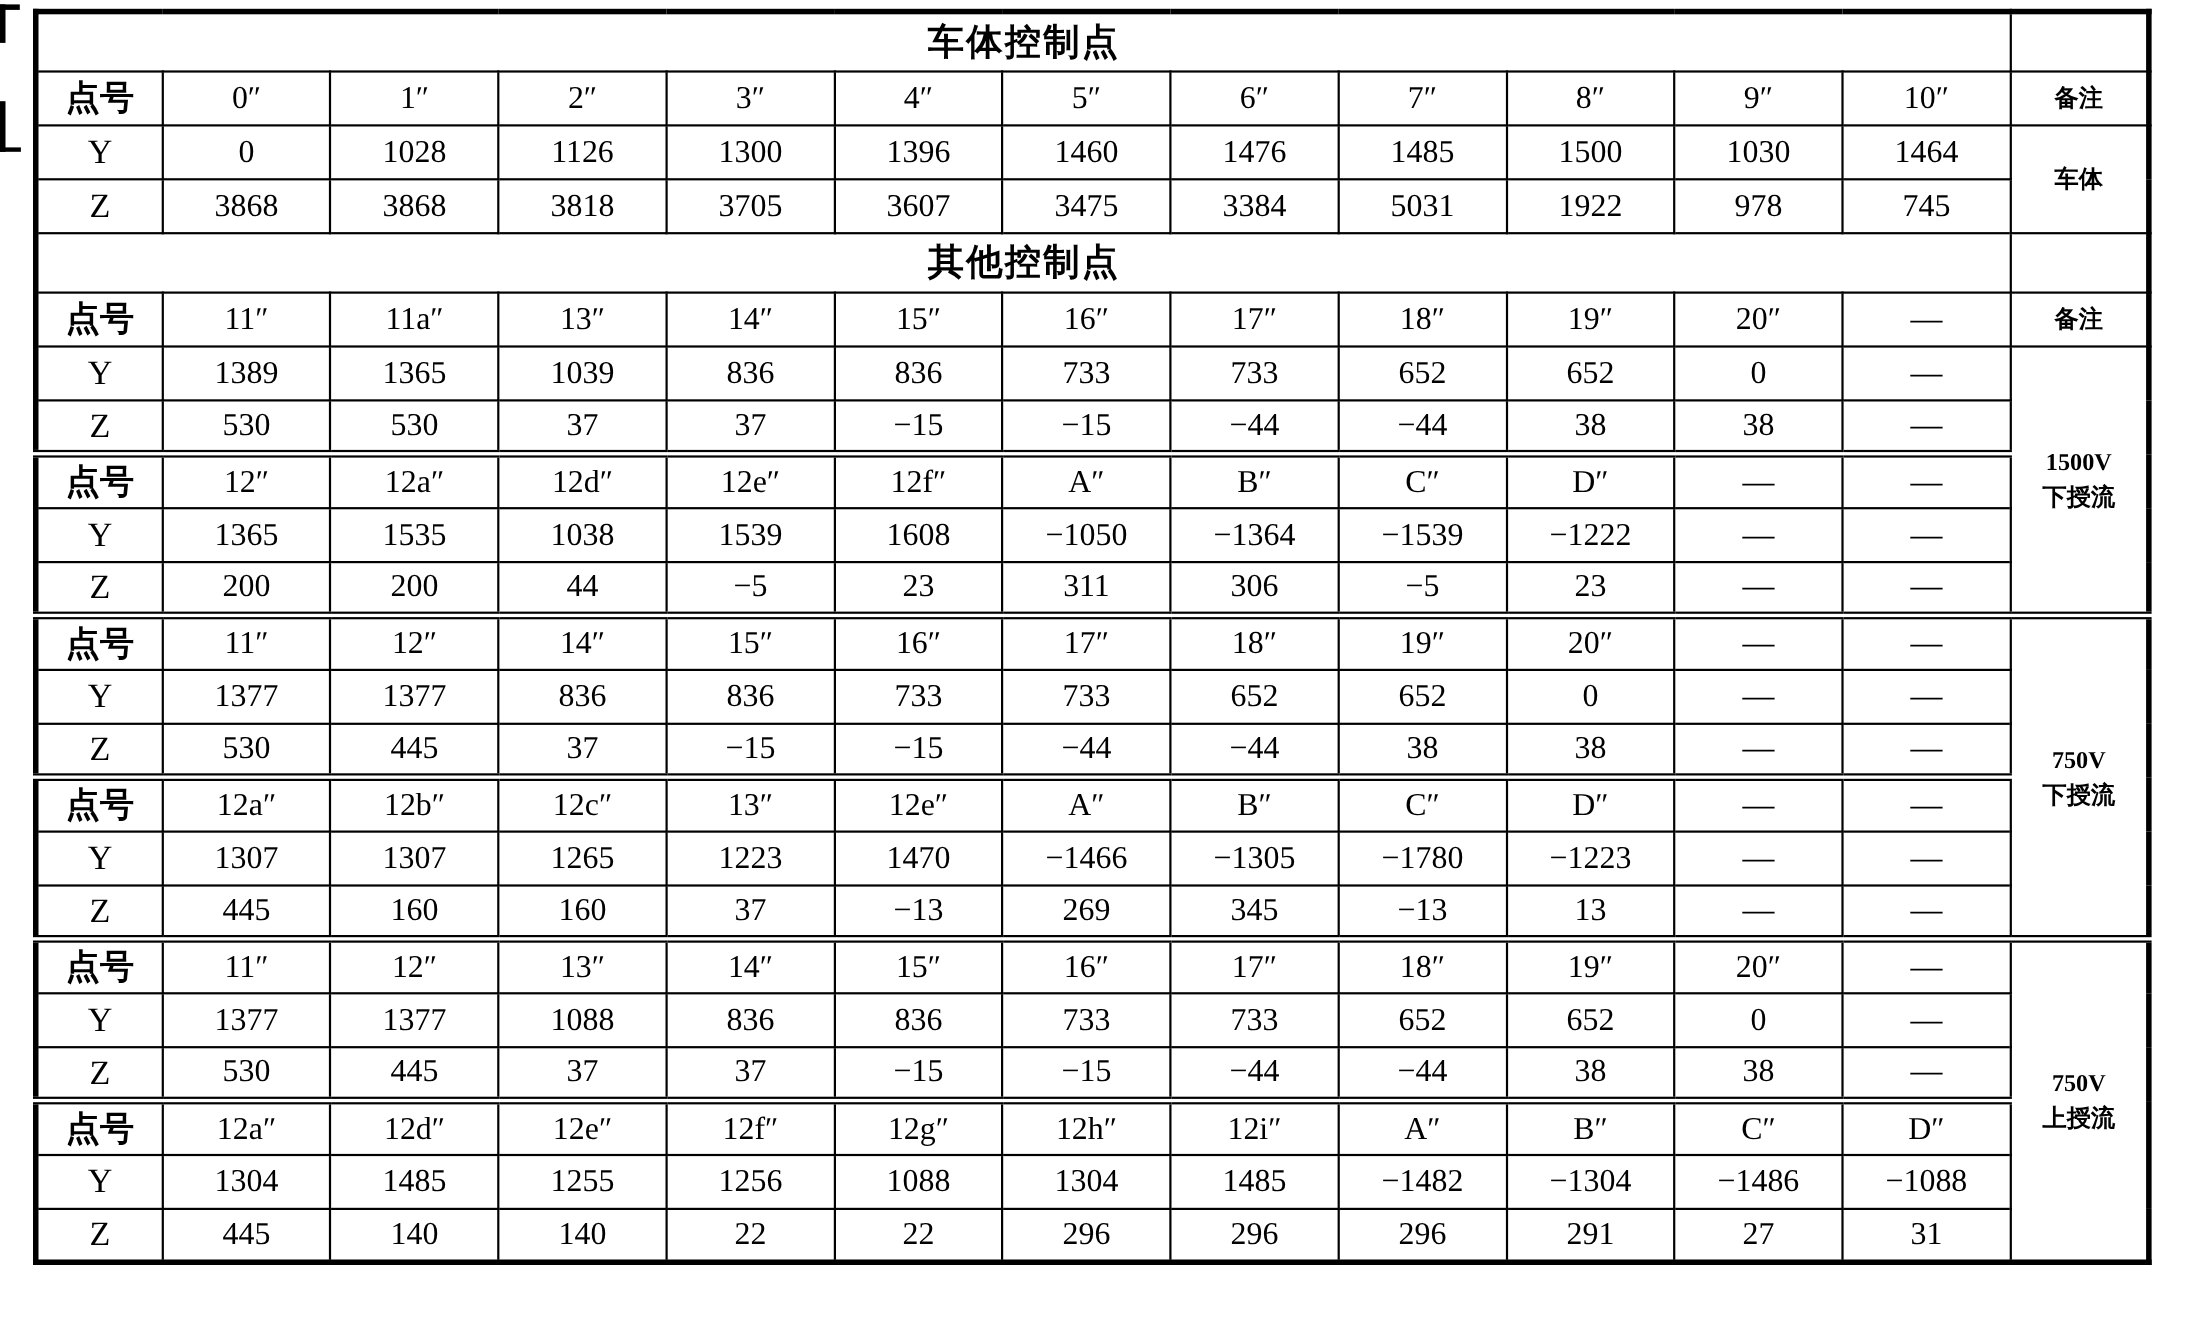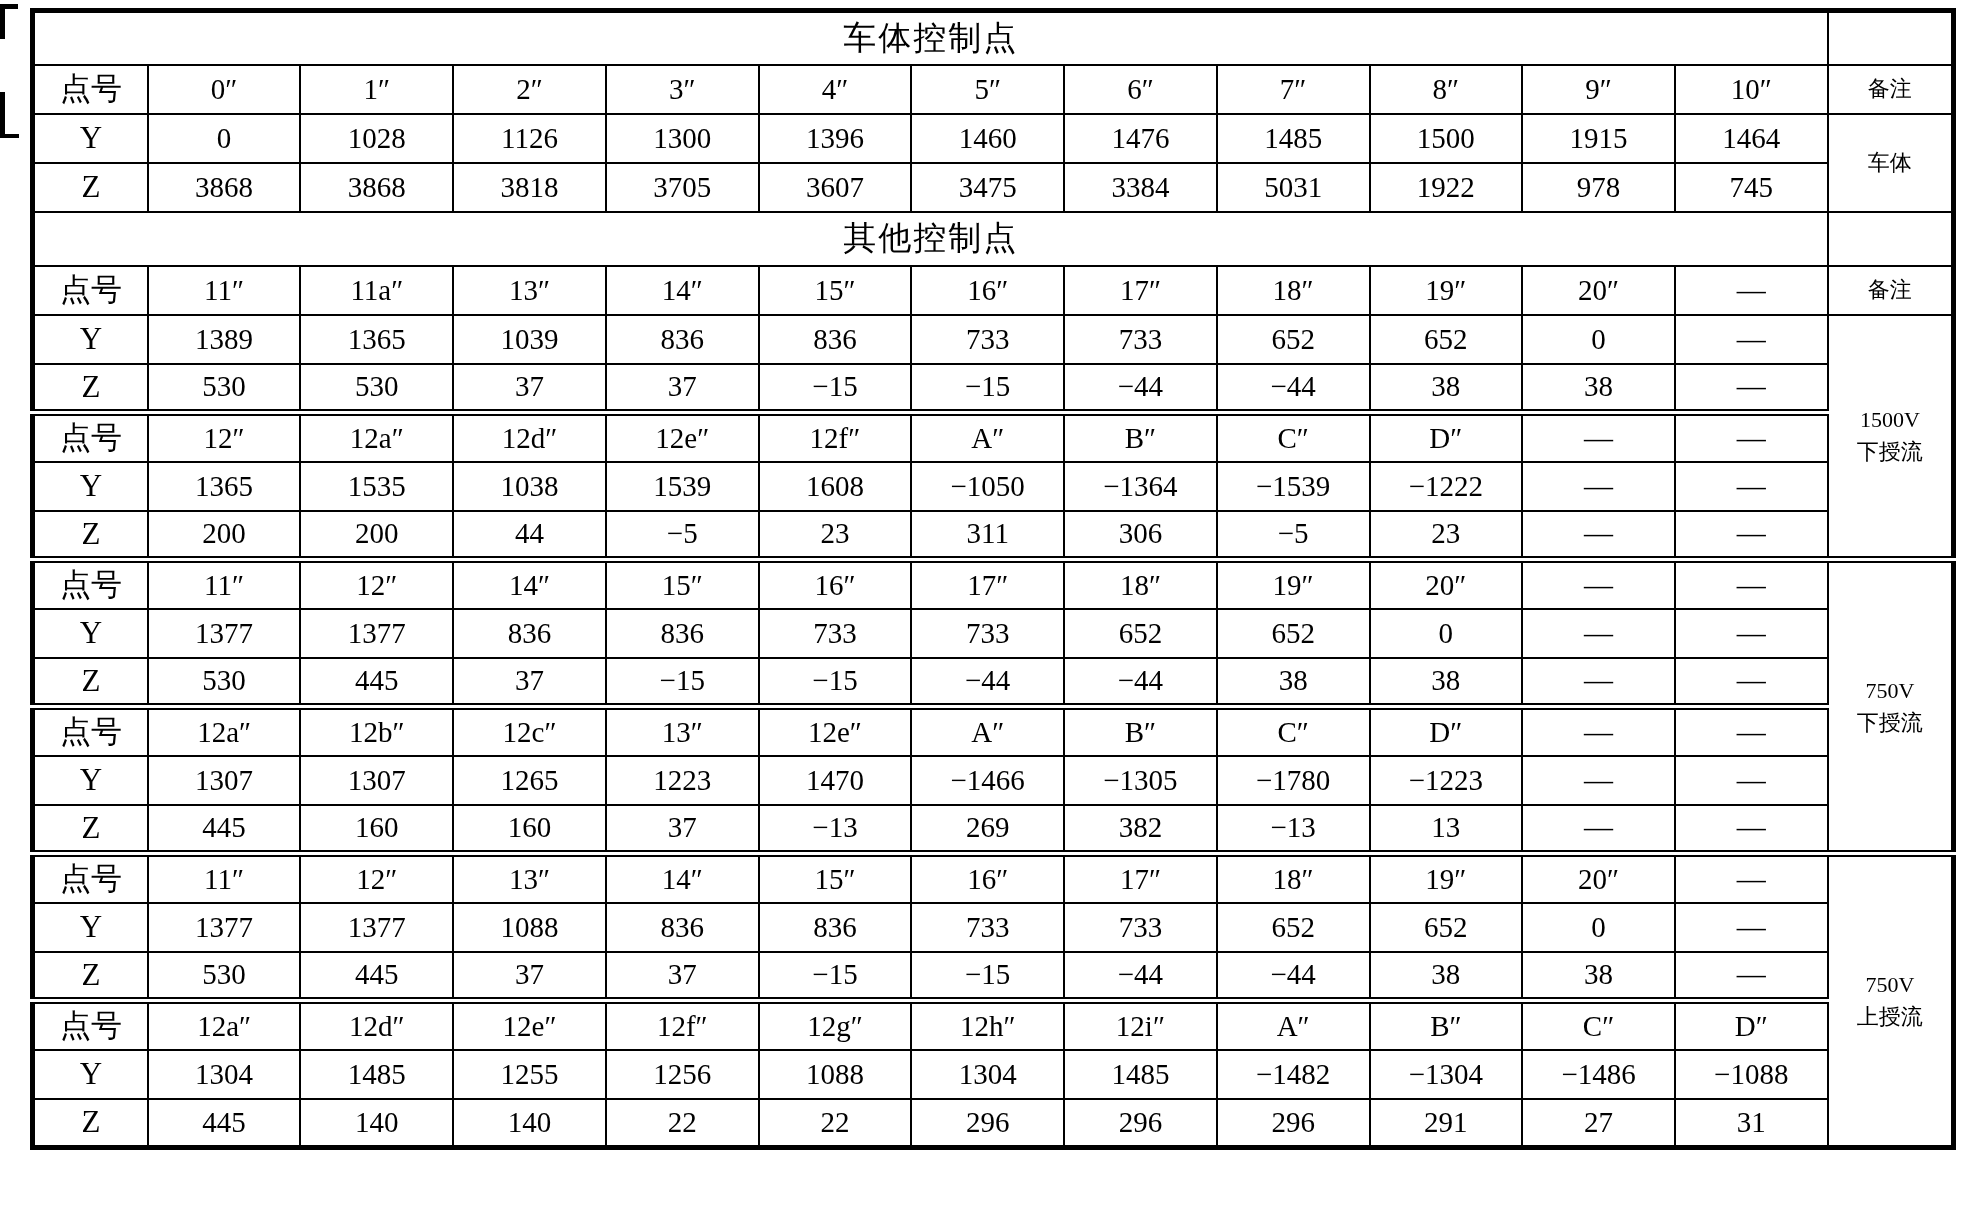--- a/index.html
+++ b/index.html
@@ -16,21 +16,21 @@
   }
   td{
     border:2px solid #000;text-align:center;vertical-align:middle;
     padding:0;white-space:nowrap;overflow:hidden;
   }
   tr{height:49px;}
   tr.title-row{height:54px;}
   tr.double-top td{border-top:7px double #000;}
   .title-cell{font-size:33px;font-weight:bold;letter-spacing:2px;}
   .label-cell{font-size:31px;}
-  .cjk{font-weight:normal;}
+  .cjk{font-weight:bold;}
   .label-cell.cjk{font-size:31px;}
   .data-cell{font-size:29px;}
   .remark-cell{font-size:22px;line-height:1.45;}
   
   .artifact{position:absolute;background:transparent;}
   .artifact.a1{left:0;top:4px;width:13px;height:30px;border-left:5px solid #000;border-top:5px solid #000;}
   .artifact.a2{left:0;top:92px;width:14px;height:42px;border-left:5px solid #000;border-bottom:4px solid #000;}
 </style>
 </head>
 <body>
@@ -79,21 +79,21 @@
           <td class="label-cell">Y</td>
           <td class="data-cell">0</td>
           <td class="data-cell">1028</td>
           <td class="data-cell">1126</td>
           <td class="data-cell">1300</td>
           <td class="data-cell">1396</td>
           <td class="data-cell">1460</td>
           <td class="data-cell">1476</td>
           <td class="data-cell">1485</td>
           <td class="data-cell">1500</td>
-          <td class="data-cell">1915</td>
+          <td class="data-cell">1030</td>
           <td class="data-cell">1464</td>
           <td class="remark-cell cjk" rowspan="2">车体</td>
         </tr>
         <tr>
           <td class="label-cell">Z</td>
           <td class="data-cell">3868</td>
           <td class="data-cell">3868</td>
           <td class="data-cell">3818</td>
           <td class="data-cell">3705</td>
           <td class="data-cell">3607</td>
@@ -266,21 +266,21 @@
           <td class="data-cell">—</td>
         </tr>
         <tr>
           <td class="label-cell">Z</td>
           <td class="data-cell">445</td>
           <td class="data-cell">160</td>
           <td class="data-cell">160</td>
           <td class="data-cell">37</td>
           <td class="data-cell">−13</td>
           <td class="data-cell">269</td>
-          <td class="data-cell">382</td>
+          <td class="data-cell">345</td>
           <td class="data-cell">−13</td>
           <td class="data-cell">13</td>
           <td class="data-cell">—</td>
           <td class="data-cell">—</td>
         </tr>
         <tr class="double-top">
           <td class="label-cell cjk">点号</td>
           <td class="data-cell">11″</td>
           <td class="data-cell">12″</td>
           <td class="data-cell">13″</td>

